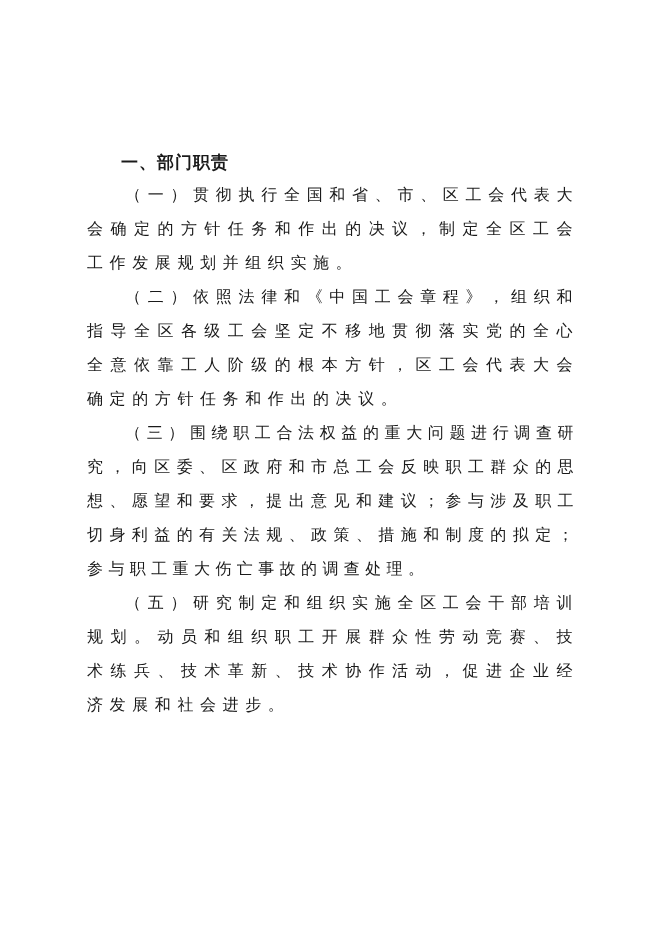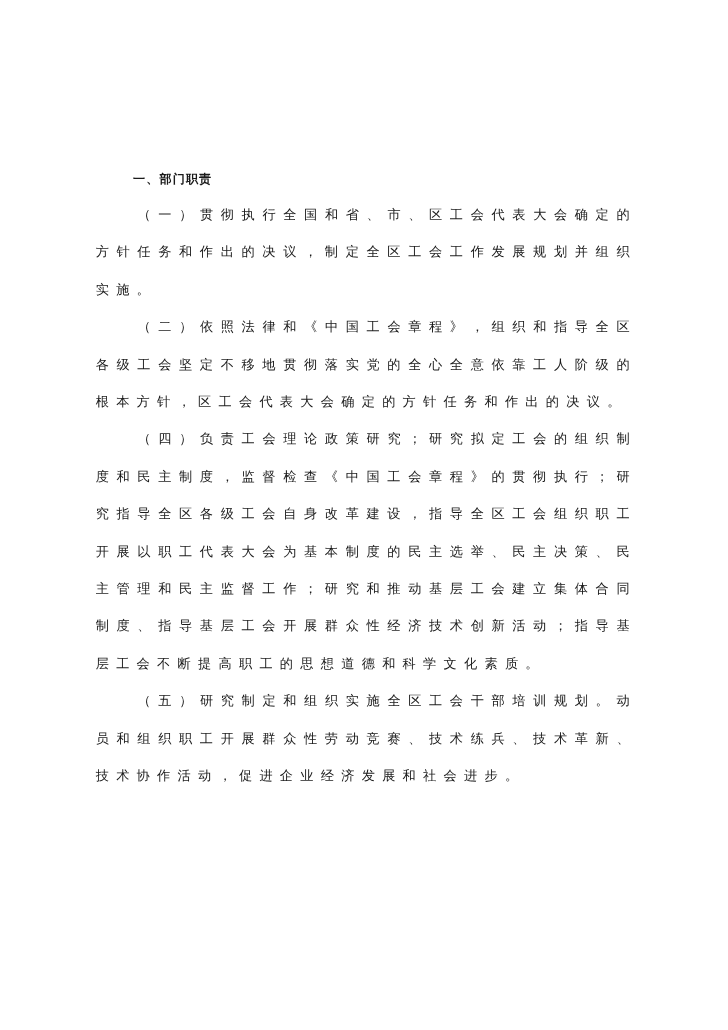--- a/index.html
+++ b/index.html
@@ -1,26 +1,26 @@
 <!DOCTYPE html>
 <html><head>
 <meta charset="utf-8">
 <style>
   html, body { margin: 0; padding: 0; background: #ffffff; }
   body { width: 662px; height: 936px; position: relative; overflow: hidden;
          font-family: "DejaVu Serif", "Liberation Serif", serif; color: #1a1a1a; }
   .page { position: absolute; left: 87px; top: 148px; width: 492px; }
   .heading { font-family: Liberation Sans, sans-serif; font-weight: bold;
-             font-size: 11px; line-height: 30px; margin: 0 0 0 34px; letter-spacing: 1px; }
-  .para { font-size: 12px; line-height: 34px; margin: 0; text-indent: 38px;
+             font-size: 17px; line-height: 30px; margin: 0 0 0 34px; letter-spacing: 1px; }
+  .para { font-size: 16px; line-height: 34px; margin: 0; text-indent: 38px;
           text-align: justify; letter-spacing: 6.6px; word-break: break-all; }
   .para.tight { letter-spacing: 5.4px; }
 </style>
 </head>
 <body>
 
 <div class="page">
   <h2 class="heading">一、部门职责</h2>
   <p class="para">（一）贯彻执行全国和省、市、区工会代表大会确定的方针任务和作出的决议，制定全区工会工作发展规划并组织实施。</p>
   <p class="para">（二）依照法律和《中国工会章程》，组织和指导全区各级工会坚定不移地贯彻落实党的全心全意依靠工人阶级的根本方针，区工会代表大会确定的方针任务和作出的决议。</p>
-  <p class="para">（四）负责工会理论政策研究；研究拟定工会的组织制度和民主制度，监督检查《中国工会章程》的贯彻执行；研究指导全区各级工会自身改革建设，指导全区工会组织职工开展以职工代表大会为基本制度的民主选举、民主决策、民主管理和民主监督工作；研究和推动基层工会建立集体合同制度、指导基层工会开展群众性经济技术创新活动；指导基层工会不断提高职工的思想道德和科学文化素质。</p>
+  <p class="para tight">（三）围绕职工合法权益的重大问题进行调查研究，向区委、区政府和市总工会反映职工群众的思想、愿望和要求，提出意见和建议；参与涉及职工切身利益的有关法规、政策、措施和制度的拟定；参与职工重大伤亡事故的调查处理。</p>
   <p class="para">（五）研究制定和组织实施全区工会干部培训规划。动员和组织职工开展群众性劳动竞赛、技术练兵、技术革新、技术协作活动，促进企业经济发展和社会进步。</p>
 </div>
 
 </body></html>

